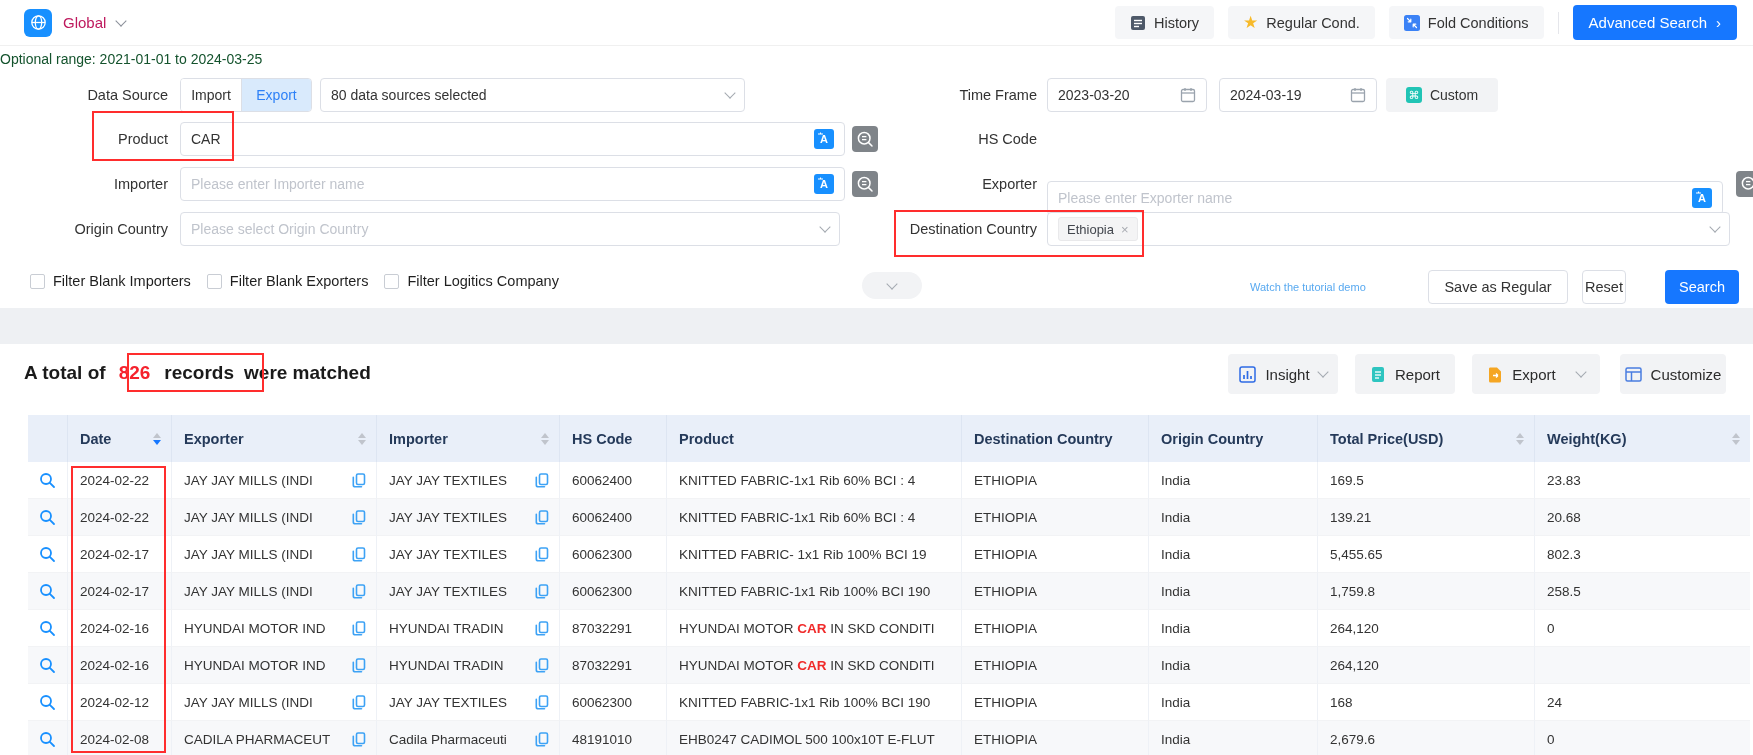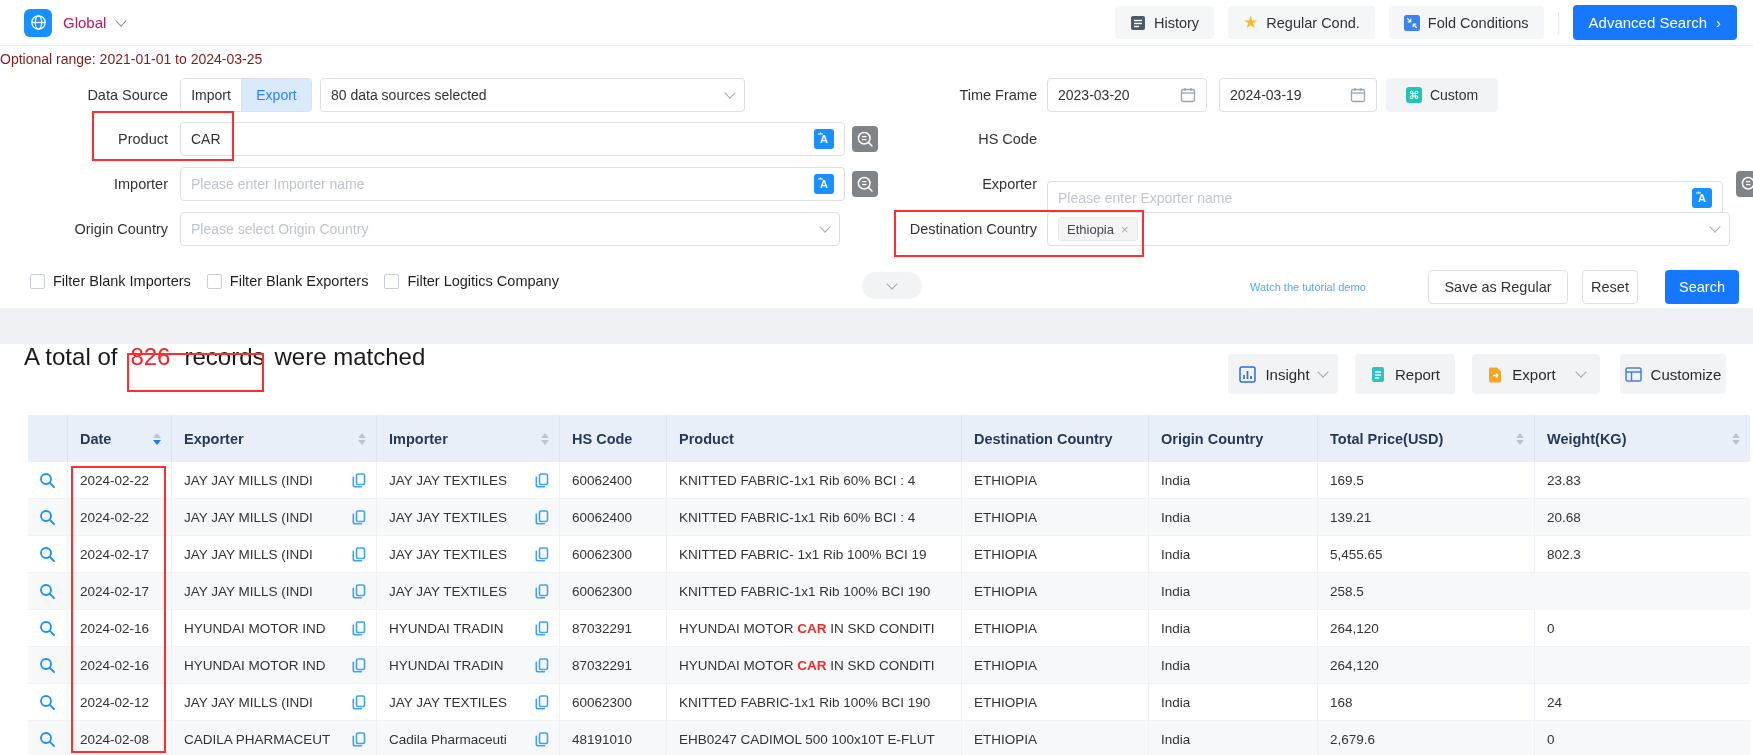--- a/index.html
+++ b/index.html
@@ -23,21 +23,21 @@
   .adv-arrow{font-size:15px;line-height:1}
 
   
   .f-label{position:absolute;width:168px;text-align:right;font-size:14.5px;color:#333;line-height:34px;white-space:nowrap}
   .ctl{position:absolute;height:34px;border:1px solid #dcdfe6;border-radius:4px;background:#fff;
        display:flex;align-items:center;padding:0 10px;font-size:14px;color:#333}
   .ctl input{border:none;outline:none;flex:1;font:inherit;color:#333;background:transparent;min-width:0}
   .ctl input::placeholder{color:#c0c4cc}
   .ph{color:#c0c4cc;flex:1;white-space:nowrap;overflow:hidden}
   .chev-dn{width:8px;height:8px;border-right:1.5px solid #a4a9b0;border-bottom:1.5px solid #a4a9b0;transform:rotate(45deg);margin-top:-4px;flex:none}
-  .opt-range{position:absolute;left:1046;top:51px;font-size:14px;color:#7f1d1d;white-space:nowrap}
+  .opt-range{position:absolute;left:1046;top:51px;font-size:14px;color:#14532d;white-space:nowrap}
 
   .seg{position:absolute;left:180px;top:78px;height:34px;display:flex;border:1px solid #dcdfe6;border-radius:4px;overflow:hidden}
   .seg-item{display:flex;align-items:center;justify-content:center;font-size:14px;cursor:pointer}
   .seg-import{width:61px;background:#fff;color:#333;border-right:1px solid #dcdfe6}
   .seg-export{width:69px;background:#d9eafc;color:#2e81f7}
 
   .icon-sq{flex:none;display:flex;align-items:center;justify-content:center;cursor:pointer}
   .match-icon{position:absolute;width:26px;height:26px}
 
   .tag{background:#f4f4f5;border:1px solid #e9e9eb;border-radius:3px;height:24px;display:flex;align-items:center;gap:7px;
@@ -52,21 +52,21 @@
        display:flex;align-items:center;justify-content:center;cursor:pointer}
   .tutorial{position:absolute;left:1250px;top:270px;height:34px;line-height:34px;color:#58a9f0;font-size:11px;cursor:pointer}
   .btn-plain{position:absolute;top:270px;height:34px;border:1px solid #dcdfe6;border-radius:4px;background:#fff;
        font-size:14.5px;color:#333;font-family:inherit;cursor:pointer}
   .btn-primary{position:absolute;top:270px;height:34px;border:none;border-radius:4px;background:#1677ff;color:#fff;
        font-size:14.5px;font-family:inherit;cursor:pointer}
 
   .grayband{position:absolute;left:0;top:308px;width:100%;height:36px;background:#eef0f3}
 
   
-  .summary{position:absolute;left:24px;top:337px;height:40px;display:flex;align-items:center;font-size:24px;font-weight:normal;color:#1a1a1a}
+  .summary{position:absolute;left:24px;top:353px;height:40px;display:flex;align-items:center;font-size:19px;font-weight:bold;color:#1a1a1a}
   .summary .count{color:#f5222d;margin:0 14px 0 13px}
   .summary .suffix{margin-left:10px}
   .rt-btn{position:absolute;top:354px;height:40px;background:#f2f3f5;border:none;border-radius:4px;display:flex;
        align-items:center;justify-content:center;gap:9px;font-size:15px;color:#2b2b2b;font-family:inherit;cursor:pointer}
 
   .table{position:absolute;left:28px;top:415px;width:1722px}
   .thead{display:flex;height:47px;background:#e9eff9}
   .th{display:flex;align-items:center;padding:0 10px 0 12px;font-size:14.5px;font-weight:bold;color:#253a5a;
       border-right:1px solid #dde5f2;white-space:nowrap;overflow:hidden}
   .th:last-child{border-right:none}
@@ -282,21 +282,21 @@
       <span>Filter Logitics Company</span>
     </label>
   </div>
 
   <div class="collapse-pill">
     <span class="chev-dn"></span>
   </div>
 
   <a class="tutorial">Watch the tutorial demo</a>
   <button class="btn-plain" style="left:1428px;width:140px">Save as Regular</button>
-  <button class="btn-plain" style="left:1582px;width:56px">Reset</button>
+  <button class="btn-plain" style="left:1582px;width:44px">Reset</button>
   <button class="btn-primary" style="left:1665px;width:74px">Search</button>
 
   <div class="grayband"></div>
 
   <div class="summary">
     <span>A total of</span>
     <span class="count">826</span>
     <span>records</span>
     <span class="suffix">were matched</span>
   </div>
@@ -527,20 +527,21 @@
                 <path d="M9.5 13.8H3.2A1.9 1.9 0 0 1 1.3 11.9V4.2" fill="none" stroke="#3da2f5" stroke-width="1.6" stroke-linecap="round"></path>
               </svg>
             </span>
           </div>
           <div class="tc c-hs">60062300</div>
           <div class="tc c-product">
             <span class="ell">KNITTED FABRIC-1x1 Rib 100% BCI 190<span class="hl"></span></span>
           </div>
           <div class="tc c-dest">ETHIOPIA</div>
           <div class="tc c-origin">India</div>
+          <div class="tc c-price">1,759.8</div>
           <div class="tc c-weight">258.5</div>
         </div>
         <div class="trow">
           <div class="tc c-expand">
             <svg width="17" height="17" viewBox="0 0 17 17">
               <circle cx="7" cy="7" r="5" fill="none" stroke="#1890ff" stroke-width="1.8"></circle>
               <line x1="10.8" y1="10.8" x2="15" y2="15" stroke="#1890ff" stroke-width="1.8" stroke-linecap="round"></line>
             </svg>
           </div>
           <div class="tc c-date">2024-02-16</div>

